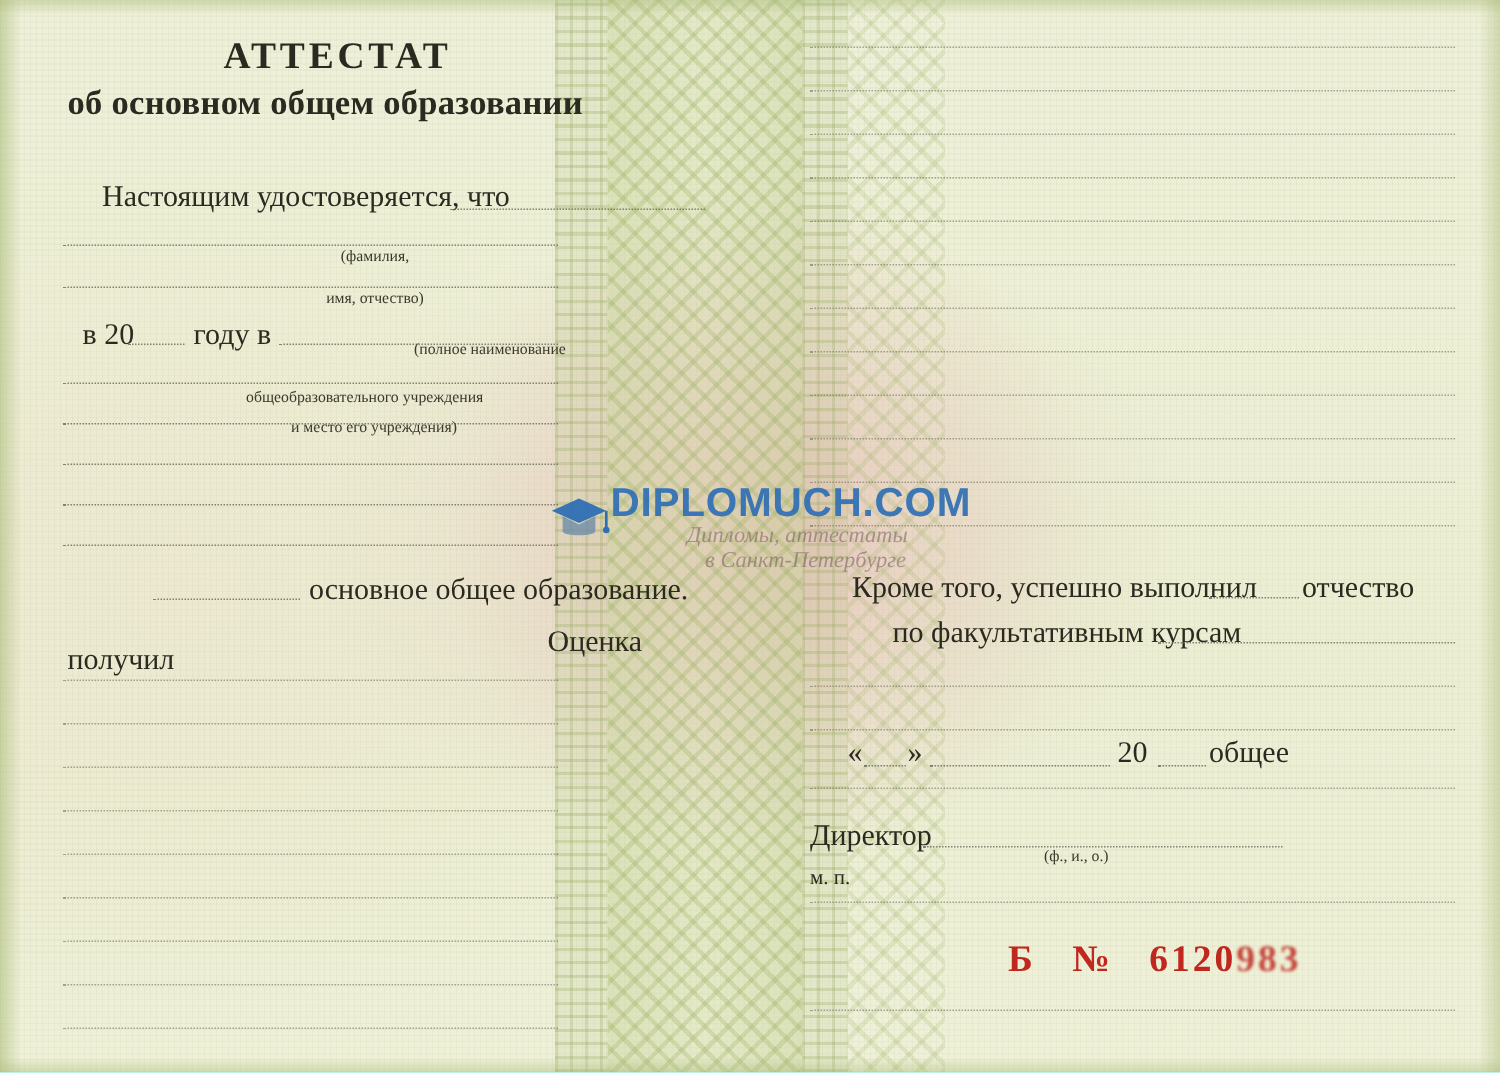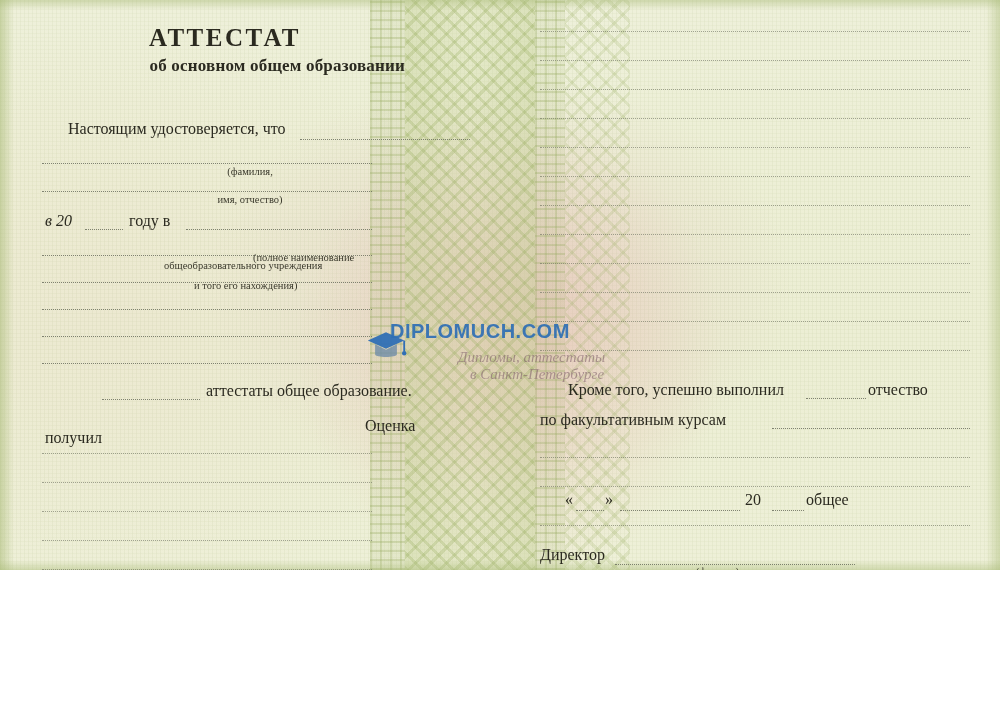--- a/index.html
+++ b/index.html
@@ -3,21 +3,21 @@
 <meta charset="utf-8">
 <style>
   html, body {
     margin: 0;
     padding: 0;
     background: #ffffff;
   }
   #page {
     position: relative;
     width: 1000px;
-    height: 570px;
+    height: 715px;
     overflow: hidden;
     font-family: "Liberation Serif", serif;
     background: #5eead4;
   }
 
   
   .paper-base {
     position: absolute;
     inset: 0;
     background:
@@ -87,28 +87,28 @@
     text-align: center;
     font-size: 25px;
     letter-spacing: 2.5px;
     font-weight: 700;
     color: #2b2a20;
     font-family: "Liberation Serif", serif;
   }
   .subtitle {
     position: absolute;
     left: 45px; top: 56px; width: 360px;
-    text-align: right;
-    font-size: 17px;
+    text-align: left;
+    font-size: 23px;
     font-weight: 700;
     color: #2b2a20;
     letter-spacing: .2px;
   }
 
-  .txt { position: absolute; color: #2b2a20; font-size: 16px; white-space: nowrap; }
+  .txt { position: absolute; color: #2b2a20; font-size: 20px; white-space: nowrap; }
   .small { font-size: 10.5px; color: #3a392c; }
   .small-c { font-size: 10.5px; color: #3a392c; text-align: center; }
 
   
   .dots {
     position: absolute;
     height: 1px;
     border-bottom: 1px dotted #6d7160;
     opacity: .85;
   }
@@ -116,24 +116,24 @@
 
   
   .wm {
     position: absolute;
     left: 358px; top: 316px;
     width: 300px; height: 66px;
     pointer-events: none;
   }
   .wm-text {
     position: absolute;
-    left: 32px; top: 4px;
+    left: 49px; top: 4px;
     font-family: "Liberation Sans", sans-serif;
     font-weight: 700;
-    font-size: 20px;
+    font-size: 27px;
     letter-spacing: .5px;
     color: #2f6fb5;
     opacity: .92;
   }
   .wm-sub {
     position: absolute;
     left: 100px; top: 33px;
     font-family: "Liberation Serif", serif;
     font-style: italic;
     font-size: 15px;
@@ -196,40 +196,40 @@
 
     <div class="txt" style="left:68px; top:120px;">Настоящим удостоверяется, что</div>
     <div class="dots" style="left:300px; top:138px; width:170px;"></div>
 
     <div class="dots" style="left:42px; top:162px; width:330px;"></div>
     <div class="small-c" style="left:190px; top:166px; width:120px; position:absolute;">(фамилия,</div>
 
     <div class="dots" style="left:42px; top:190px; width:330px;"></div>
     <div class="small-c" style="left:180px; top:194px; width:140px; position:absolute;">имя, отчество)</div>
 
-    <div class="txt" style="left:45px; top:212px;font-style:italic;">в 20</div>
+    <div class="txt" style="left:55px; top:212px;">в 20</div>
     <div class="dots" style="left:85px; top:228px; width:38px;"></div>
     <div class="txt" style="left:129px; top:212px;">году в</div>
     <div class="dots" style="left:186px; top:228px; width:186px;"></div>
 
-    <div class="small" style="position:absolute; left:253px; top:228px;margin-top:24px;">(полное наименование</div>
+    <div class="small" style="position:absolute; left:276px; top:228px;">(полное наименование</div>
 
     <div class="dots" style="left:42px; top:254px; width:330px;"></div>
     <div class="small" style="position:absolute; left:164px; top:260px;">общеобразовательного учреждения</div>
 
     <div class="dots" style="left:42px; top:281px; width:330px;"></div>
-    <div class="small" style="position:absolute; left:194px; top:280px;">и того его нахождения)</div>
+    <div class="small" style="position:absolute; left:194px; top:280px;">и место его учреждения)</div>
 
     <div class="dots" style="left:42px; top:308px; width:330px;"></div>
     <div class="dots" style="left:42px; top:335px; width:330px;"></div>
     <div class="dots" style="left:42px; top:362px; width:330px;"></div>
 
     <div class="txt" style="left:45px; top:382px;margin-top:47px;">получил</div>
     <div class="dots" style="left:102px; top:398px; width:98px;"></div>
-    <div class="txt" style="left:206px; top:382px;">аттестаты общее образование.</div>
+    <div class="txt" style="left:206px; top:382px;">основное общее образование.</div>
 
     <div class="txt" style="left:365px; top:417px;">Оценка</div>
 
     <div class="dots light" style="left:42px; top:452px; width:330px;"></div>
     <div class="dots light" style="left:42px; top:481px; width:330px;"></div>
     <div class="dots light" style="left:42px; top:510px; width:330px;"></div>
     <div class="dots light" style="left:42px; top:539px; width:330px;"></div>
     <div class="dots light" style="left:42px; top:568px; width:330px;"></div>
     <div class="dots light" style="left:42px; top:597px; width:330px;"></div>
     <div class="dots light" style="left:42px; top:626px; width:330px;"></div>
@@ -246,21 +246,21 @@
     <div class="dots light" style="left:540px; top:233px; width:430px;"></div>
     <div class="dots light" style="left:540px; top:262px; width:430px;"></div>
     <div class="dots light" style="left:540px; top:291px; width:430px;"></div>
     <div class="dots light" style="left:540px; top:320px; width:430px;"></div>
     <div class="dots light" style="left:540px; top:349px; width:430px;"></div>
 
     <div class="txt" style="left:568px; top:381px;">Кроме того, успешно выполнил</div>
     <div class="dots" style="left:806px; top:397px; width:60px;"></div>
     <div class="txt" style="left:868px; top:381px;">отчество</div>
 
-    <div class="txt" style="left:540px; top:411px;text-align:right;">по факультативным курсам</div>
+    <div class="txt" style="left:595px; top:411px;text-align:right;">по факультативным курсам</div>
     <div class="dots" style="left:772px; top:427px; width:198px;"></div>
 
     <div class="dots light" style="left:540px; top:456px; width:430px;"></div>
     <div class="dots light" style="left:540px; top:485px; width:430px;"></div>
 
     <div class="txt" style="left:565px; top:491px;">«</div>
     <div class="dots" style="left:576px; top:509px; width:28px;"></div>
     <div class="txt" style="left:605px; top:491px;">»</div>
     <div class="dots" style="left:620px; top:509px; width:120px;"></div>
     <div class="txt" style="left:745px; top:491px;">20</div>
@@ -271,20 +271,25 @@
 
     <div class="txt italic" style="left:540px; top:546px;">Директор</div>
     <div class="dots" style="left:615px; top:563px; width:240px;"></div>
     <div class="small" style="position:absolute; left:696px; top:566px;">(ф., и., о.)</div>
 
     <div class="txt italic" style="left:540px; top:578px; font-size:14px;">м. п.</div>
 
     <div class="dots light" style="left:540px; top:600px; width:430px;"></div>
     <div class="dots light" style="left:540px; top:672px; width:430px;"></div>
 
+    <div class="serial">
+      <span>Б</span>
+      <span style="margin-left:18px;">№</span>
+      <span class="num" style="margin-left:18px;">6120</span><span class="num blur">983</span>
+    </div>
 
     <div class="wm">
       <svg class="wm-cap" viewBox="0 0 48 44">
         <path d="M4 16 L24 7 L44 16 L24 25 Z" fill="#2f6fb5" opacity="0.95"></path>
         <path d="M12 20 L12 31 C12 35 36 35 36 31 L36 20 L24 26 Z" fill="#6f8ca8" opacity="0.8"></path>
         <path d="M44 16 L44 28" stroke="#2f6fb5" stroke-width="2" fill="none"></path>
         <circle cx="44" cy="30" r="2.4" fill="#2f6fb5"></circle>
       </svg>
       <div class="wm-text">DIPLOMUCH.COM</div>
       <div class="wm-sub">Дипломы, аттестаты</div>

